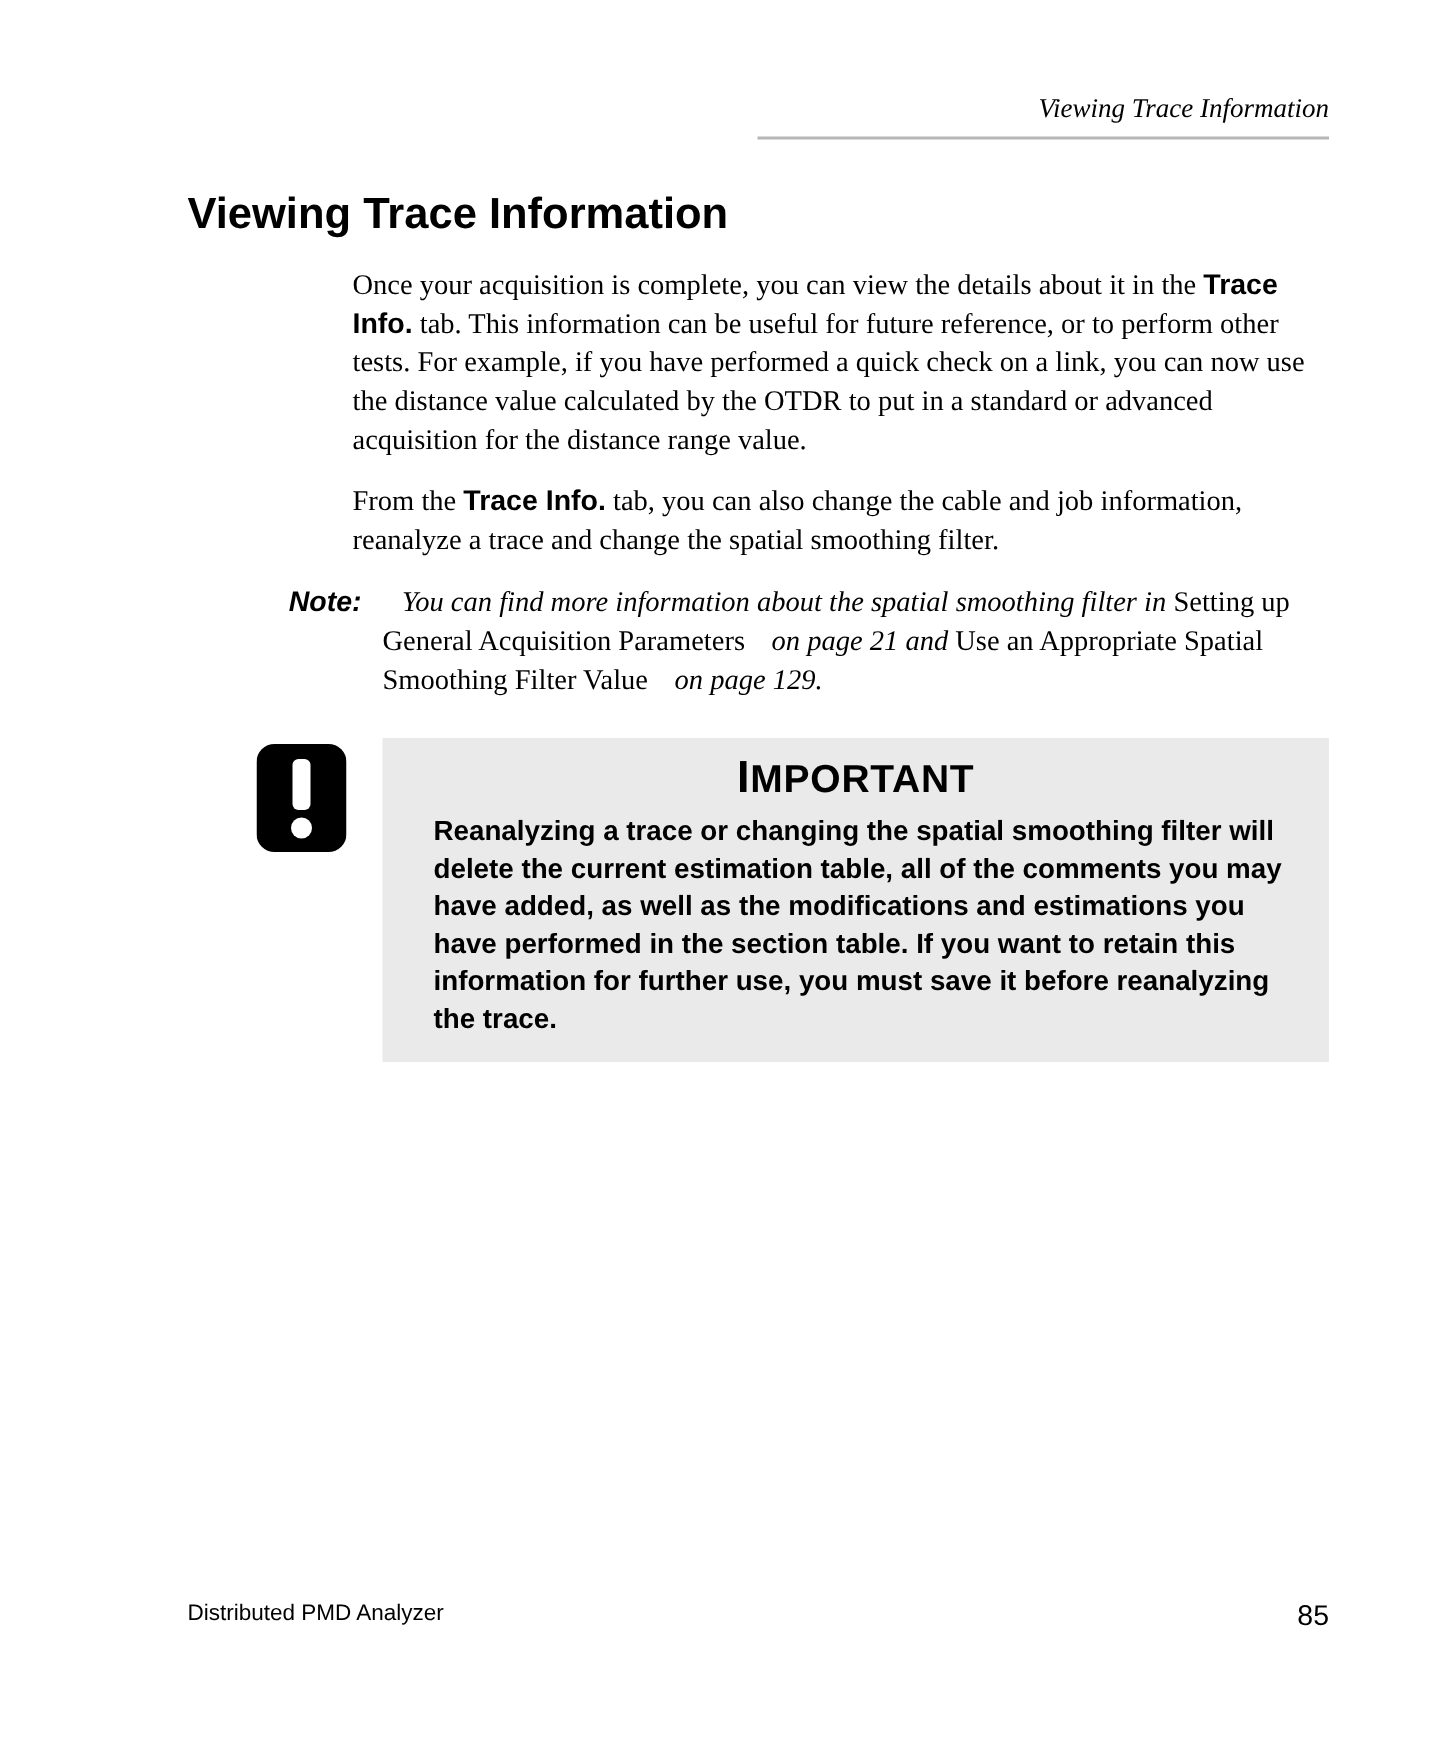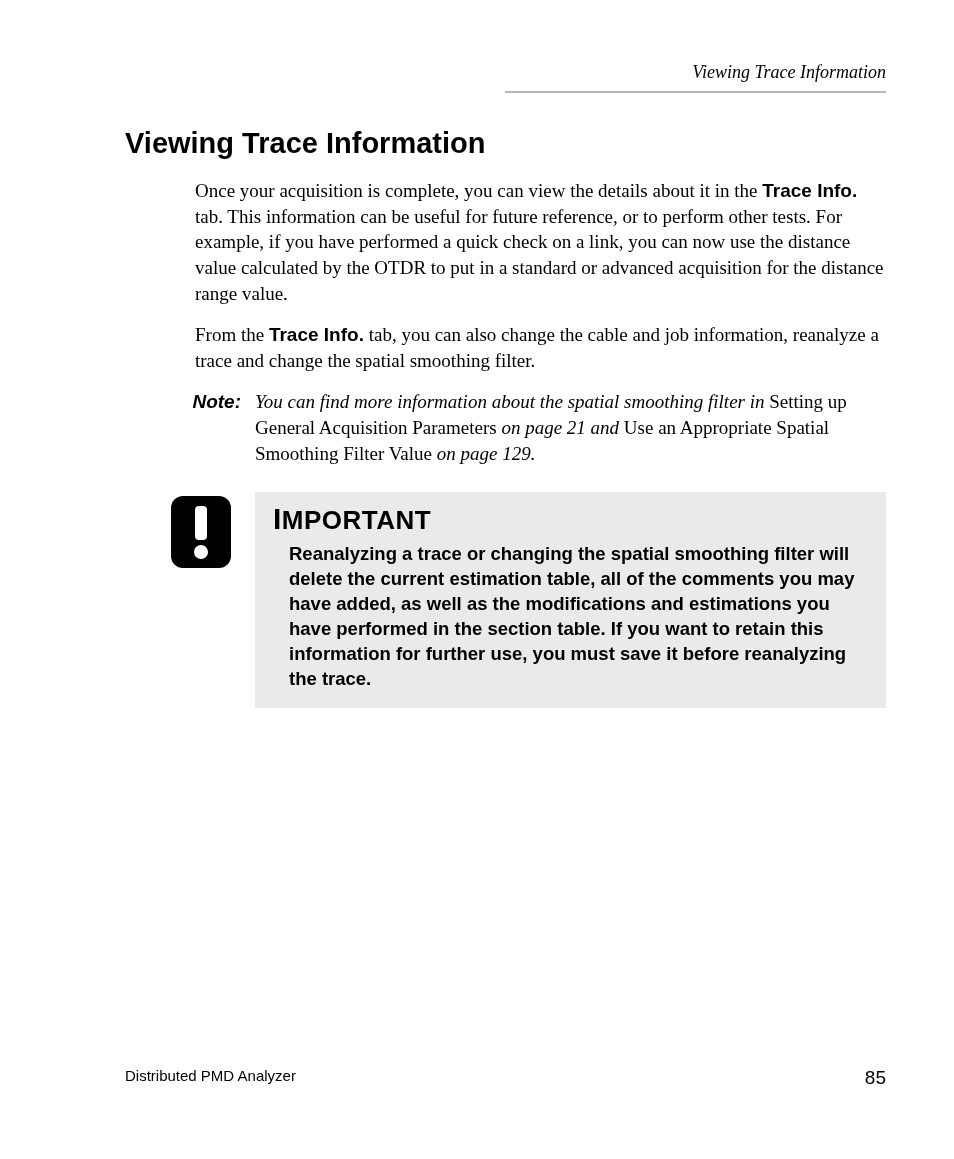--- a/index.html
+++ b/index.html
@@ -39,21 +39,21 @@
     border-top: 2px solid #b7b7b7;
     margin: 8px 0 34px 380px;
   }
   h1.section-title {
     font-family: "Segoe UI", "Helvetica Neue", Arial, sans-serif;
     font-weight: 800;
     font-size: 29px;
     margin: 0 0 18px 0;
   }
   .body-block {
-    margin-left: 70px;
+    margin-left: 110px;
     font-size: 19px;
     line-height: 1.35;
   }
   .body-block p { margin: 0 0 16px 0; }
   .note-row {
     display: flex;
     margin-top: 6px;
     margin-bottom: 26px;
     font-size: 19px;
     line-height: 1.35;
@@ -62,39 +62,40 @@
     width: 130px;
     flex: 0 0 130px;
     text-align: right;
     padding-right: 14px;
     font-family: "Segoe UI", "Helvetica Neue", Arial, sans-serif;
     font-weight: 700;
     font-style: italic;
     box-sizing: border-box;
   }
   .note-body { flex: 1; }
-  .note-body .ital { font-style: italic; }
+  .note-body .ital { font-style: italic; margin-left: 13px; }
   .callout-row {
     display: flex;
     align-items: flex-start;
     margin-left: 46px;
   }
   .callout-icon {
     width: 60px;
     flex: 0 0 60px;
     margin-right: 24px;
     margin-top: 4px;
   }
   .callout-box {
     flex: 1;
     background: #eaeaea;
     padding: 10px 18px 16px 18px;
     box-sizing: border-box;
   }
   .callout-title {
+    text-align: center;
     font-family: "Segoe UI", "Helvetica Neue", Arial, sans-serif;
     font-weight: 800;
     font-size: 26px;
     margin-bottom: 6px;
     font-variant: small-caps;
     letter-spacing: 0.5px;
   }
   .callout-title .big { font-size: 30px; }
   .callout-body {
     font-family: "Segoe UI", "Helvetica Neue", Arial, sans-serif;

